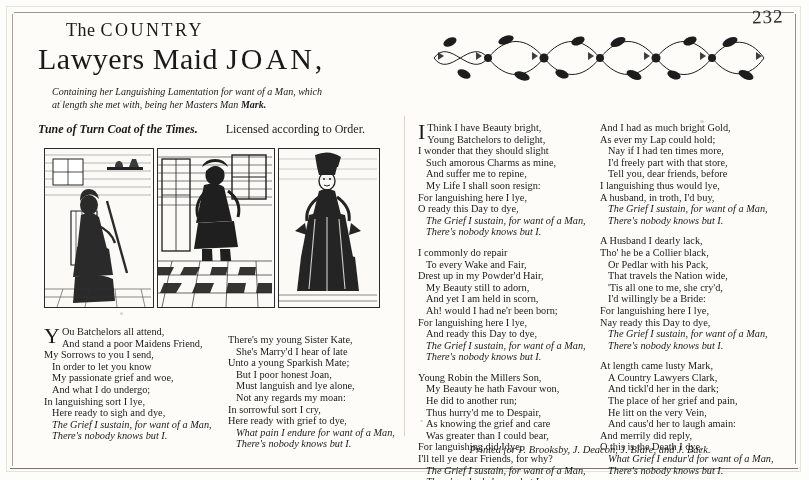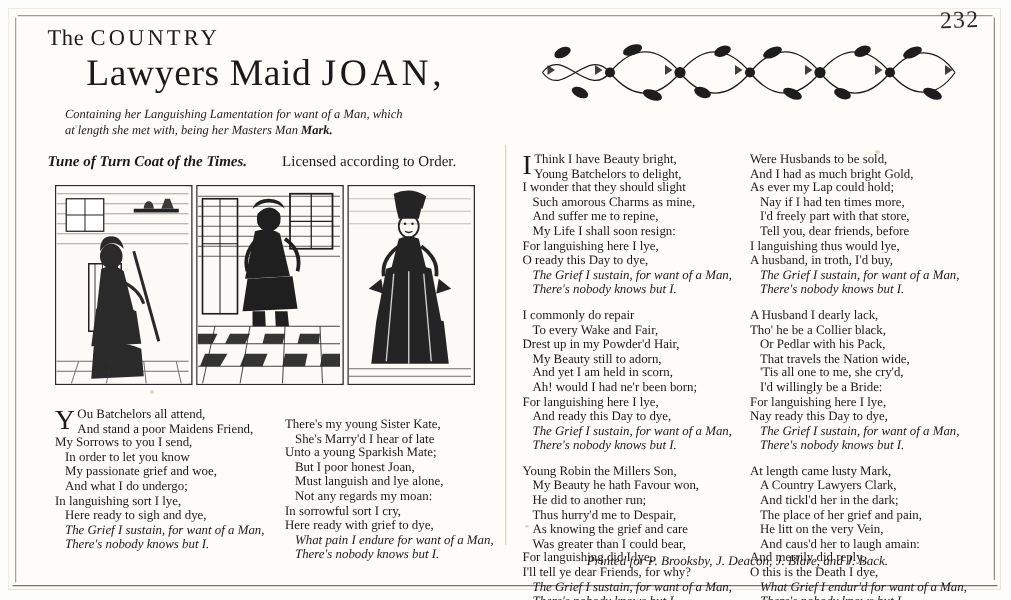--- a/index.html
+++ b/index.html
@@ -46,30 +46,30 @@
 
   
   .title-block {
     position: absolute;
     left: 38px; top: 20px;
     width: 380px;
   }
   .title-line1 {
     font-size: 18px;
     letter-spacing: 0.5px;
+    margin-left: 28px;
   }
   .title-line1 .small-caps {
     letter-spacing: 2.5px;
   }
   .title-line2 {
     font-size: 30px;
     letter-spacing: 0.5px;
     margin-top: 2px;
     line-height: 1.05;
-    margin-left: 31px;
   }
   .title-line2 .joan {
     letter-spacing: 3px;
   }
   .subtitle {
     font-style: italic;
     font-size: 10px;
     line-height: 1.35;
     margin-top: 10px;
     margin-left: 14px;
@@ -453,21 +453,20 @@
       <div class="ln">I'll tell ye dear Friends, for why?</div>
       <div class="chorus">
         <div class="ln">The Grief I sustain, for want of a Man,</div>
         <div class="ln">There's nobody knows but I.</div>
       </div>
     </div>
   </div>
 
   <div class="col col-4">
     <div class="stanza">
-      <div class="ln">Were Husbands to be sold,</div>
       <div class="ln">And I had as much bright Gold,</div>
       <div class="ln">As ever my Lap could hold;</div>
       <div class="ln ind1">Nay if I had ten times more,</div>
       <div class="ln ind1">I'd freely part with that store,</div>
       <div class="ln ind1">Tell you, dear friends, before</div>
       <div class="ln">I languishing thus would lye,</div>
       <div class="ln">A husband, in troth, I'd buy,</div>
       <div class="chorus">
         <div class="ln">The Grief I sustain, for want of a Man,</div>
         <div class="ln">There's nobody knows but I.</div>

